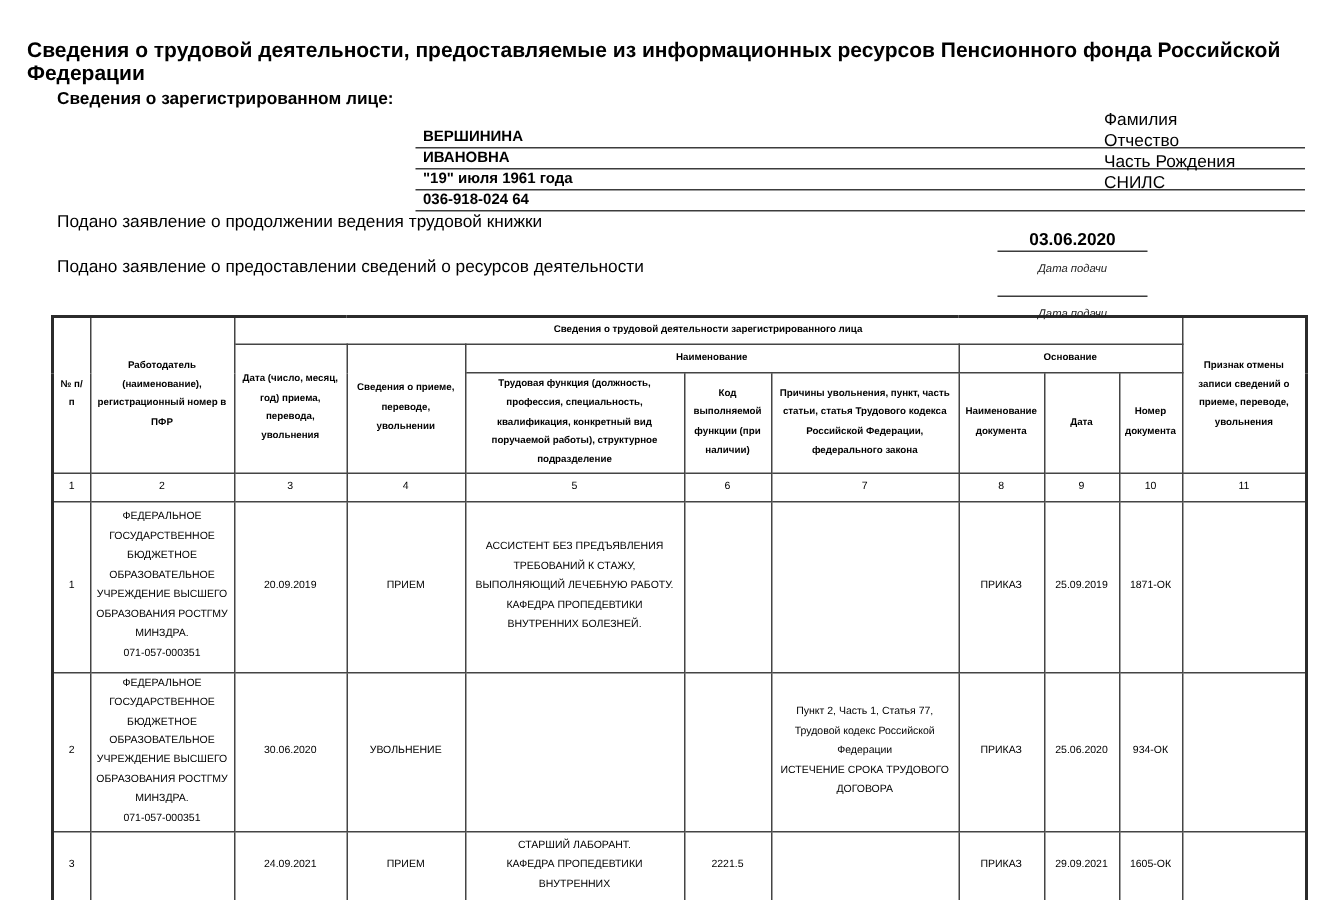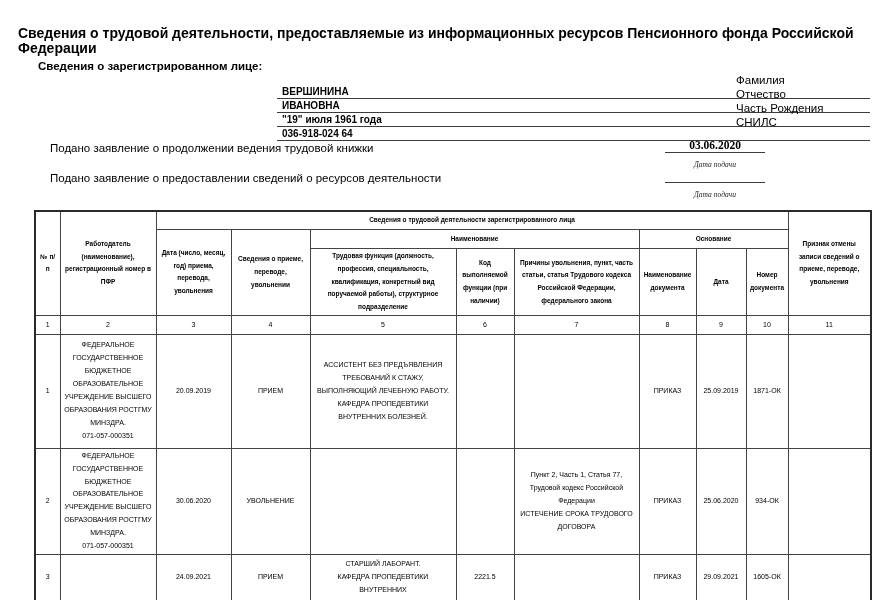--- a/index.html
+++ b/index.html
@@ -35,22 +35,22 @@
   .field-value {
     width: 593px; flex: none;
     border-bottom: 1.5px solid #3c3c3c;
     font-size: 10px; font-weight: bold;
     padding: 0 0 1px 5px;
     white-space: nowrap; overflow: hidden;
   }
 
   .statements { margin-top: 8px; }
   .statement-row { position: relative; height: 30px; }
-  .statement-text { position: absolute; left: 12px; top: 4px; font-size: 11.5px; }
-  .date-block { position: absolute; left: 627px; top: 0; width: 100px; text-align: center; font-family: Liberation Serif, serif; }
+  .statement-text { position: absolute; left: 0; top: 4px; font-size: 11.5px; }
+  .date-block { position: absolute; left: 627px; top: 15px; width: 100px; text-align: center; }
   .statement-date {
     display: block; height: 15px;
     border-bottom: 1.5px solid #3c3c3c;
     font-size: 11.5px; font-weight: bold; line-height: 14px;
   }
   .date-caption { font-size: 7.5px; font-style: italic; color: #222; display: inline-block; margin-top: 1px; }
 
   table.std {
     border-collapse: collapse;
     table-layout: fixed;

